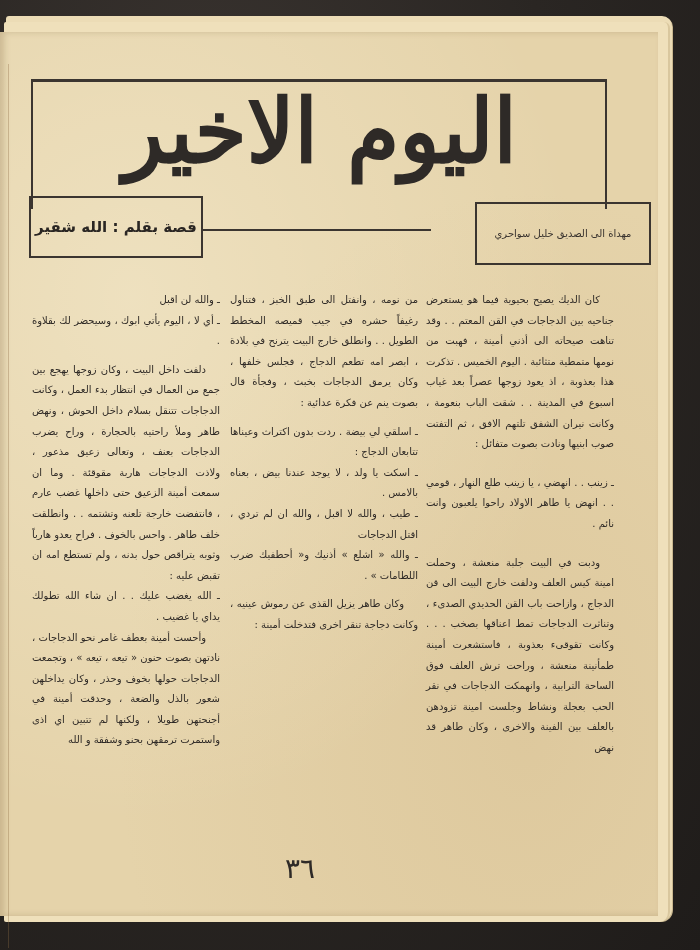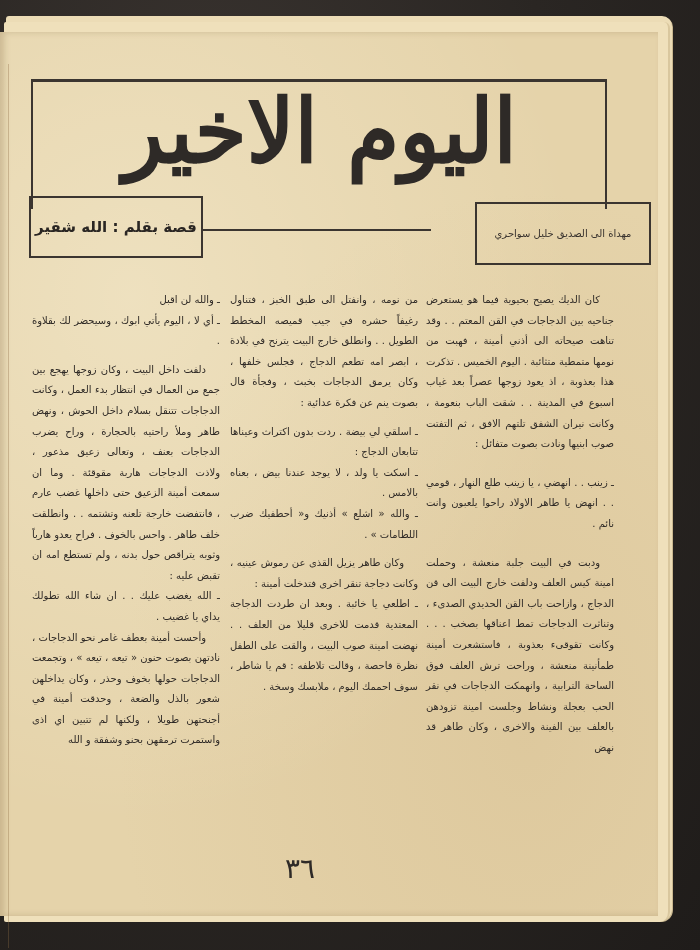--- a/index.html
+++ b/index.html
@@ -113,23 +113,23 @@
   <div class="column col-right">
     <p class="para indent">كان الديك يصيح بحيوية فيما هو يستعرض جناحيه بين الدجاجات في القن المعتم . . وقد تناهت صيحاته الى أذني أمينة ، فهبت من نومها متمطية متثائبة . اليوم الخميس . تذكرت هذا بعذوبة ، اذ يعود زوجها عصراً بعد غياب اسبوع في المدينة . . شقت الباب بنعومة ، وكانت نيران الشفق تلتهم الافق ، ثم التفتت صوب ابنيها ونادت بصوت متفائل :</p>
     <p class="para gap-before">ـ زينب . . انهضي ، يا زينب طلع النهار ، قومي . . انهض يا طاهر الاولاد راحوا يلعبون وانت نائم .</p>
     <p class="para indent gap-before">ودبت في البيت جلبة منعشة ، وحملت امينة كيس العلف ودلفت خارج البيت الى قن الدجاج ، وازاحت باب القن الحديدي الصدىء ، وتناثرت الدجاجات تمط اعناقها بصخب . . . وكانت تقوقىء بعذوبة ، فاستشعرت أمينة طمأنينة منعشة ، وراحت ترش العلف فوق الساحة الترابية ، وانهمكت الدجاجات في نقر الحب بعجلة ونشاط وجلست امينة تزودهن بالعلف بين الفينة والاخرى ، وكان طاهر قد نهض</p>
   </div>
 
   <div class="column col-middle">
     <p class="para">من نومه ، وانفتل الى طبق الخبز ، فتناول رغيفاً حشره في جيب قميصه المخطط الطويل . . وانطلق خارج البيت يترنح في بلادة ، ابصر امه تطعم الدجاج ، فجلس خلفها ، وكان يرمق الدجاجات بخبث ، وفجأة قال بصوت ينم عن فكرة عدائية :</p>
     <p class="para gap-small">ـ اسلقي لي بيضة . ردت بدون اكتراث وعيناها تتابعان الدجاج :</p>
     <p class="para">ـ اسكت يا ولد ، لا يوجد عندنا بيض ، بعناه بالامس .</p>
+    <p class="para">ـ طيب ، والله لا اقبل ، والله ان لم تردي ، اقتل الدجاجات</p>
     <p class="para">ـ والله « اشلع » أذنيك و« أحطفيك ضرب اللطامات » .</p>
     <p class="para indent gap-small">وكان طاهر يزيل القذى عن رموش عينيه ، وكانت دجاجة تنقر اخرى فتدخلت أمينة :</p>
-    <p class="para">ـ اطلعي يا خائبة . وبعد ان طردت الدجاجة المعتدية قدمت للاخرى قليلا من العلف . . نهضت امينة صوب البيت ، والقت على الطفل نظرة فاحصة ، وقالت تلاطفه : قم يا شاطر ، سوف احممك اليوم ، ملابسك وسخة .</p>
   </div>
 
   <div class="column col-left">
     <p class="para">ـ والله لن اقبل</p>
     <p class="para">ـ أي لا ، اليوم يأتي ابوك ، وسيحضر لك بقلاوة .</p>
     <p class="para indent gap-small">دلفت داخل البيت ، وكان زوجها يهجع بين جمع من العمال في انتظار بدء العمل ، وكانت الدجاجات تتنقل بسلام داخل الحوش ، ونهض طاهر وملأ راحتيه بالحجارة ، وراح يضرب الدجاجات بعنف ، وتعالى زعيق مذعور ، ولاذت الدجاجات هاربة مقوقئة . وما ان سمعت أمينة الزعيق حتى داخلها غضب عارم ، فانتفضت خارجة تلعنه وتشتمه . . وانطلقت خلف طاهر . واحس بالخوف . فراح يعدو هارباً وثوبه يتراقص حول بدنه ، ولم تستطع امه ان تقبض عليه :</p>
     <p class="para">ـ الله يغضب عليك . . ان شاء الله تطولك يداي يا غضيب .</p>
     <p class="para indent">وأحست أمينة بعطف غامر نحو الدجاجات ، نادتهن بصوت حنون « تيعه ، تيعه » ، وتجمعت الدجاجات حولها بخوف وحذر ، وكان يداخلهن شعور بالذل والضعة ، وحدقت أمينة في أجنحتهن طويلا ، ولكنها لم تتبين اي اذى واستمرت ترمقهن بحنو وشفقة و الله</p>
   </div>
 

